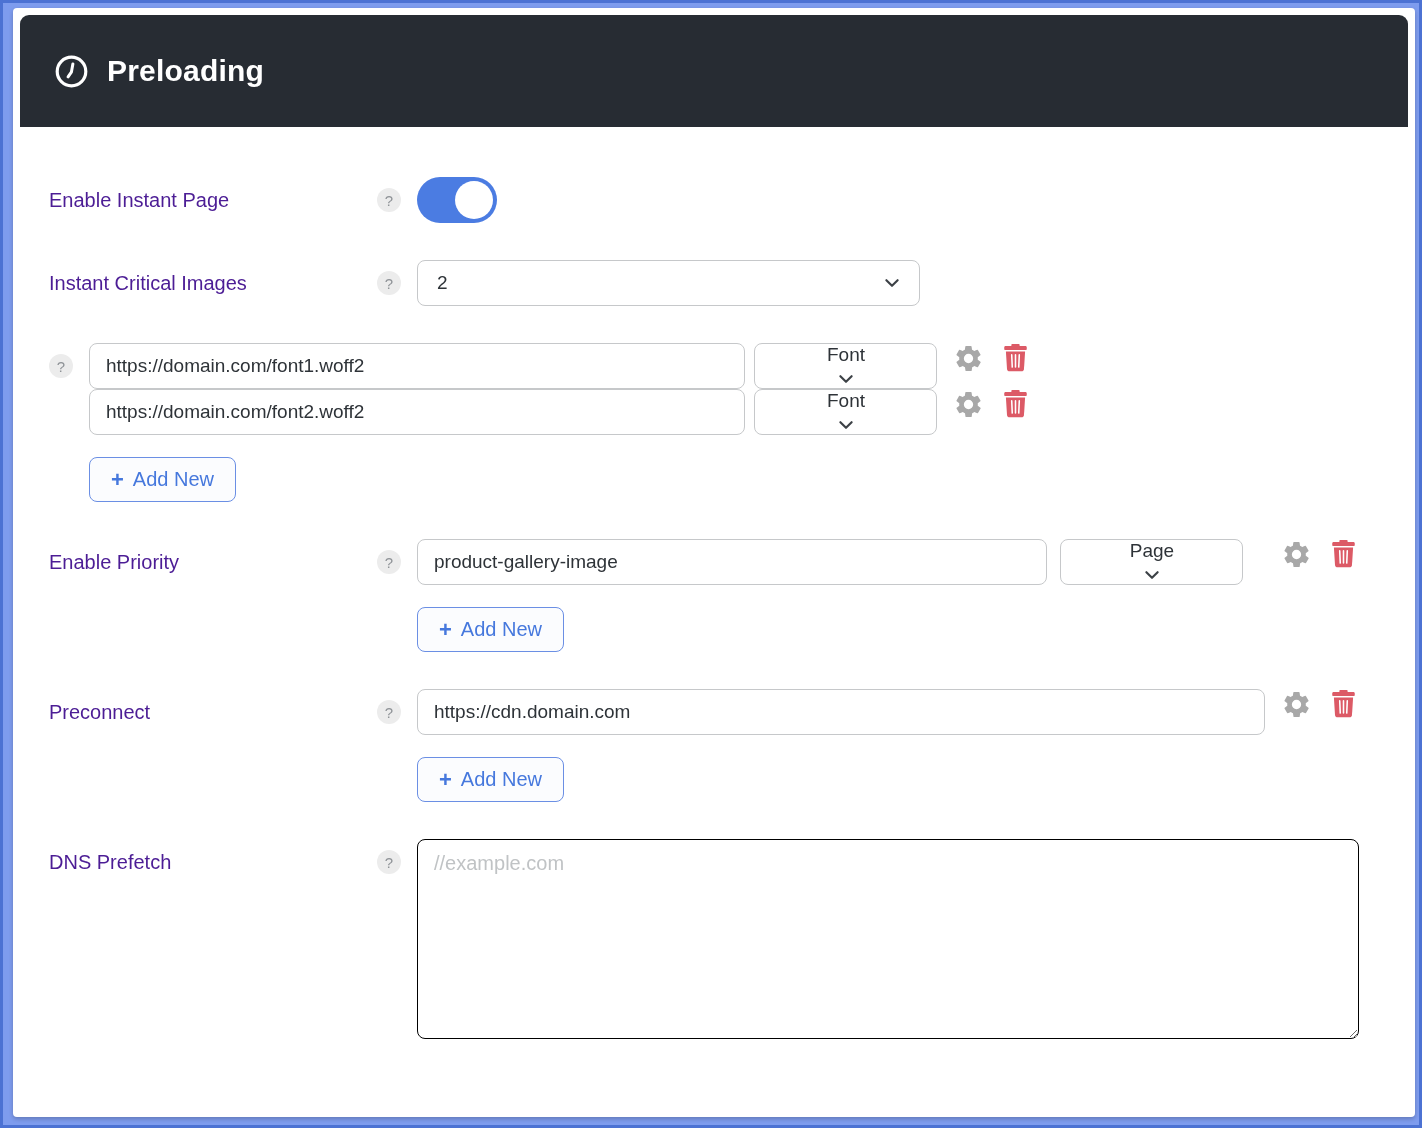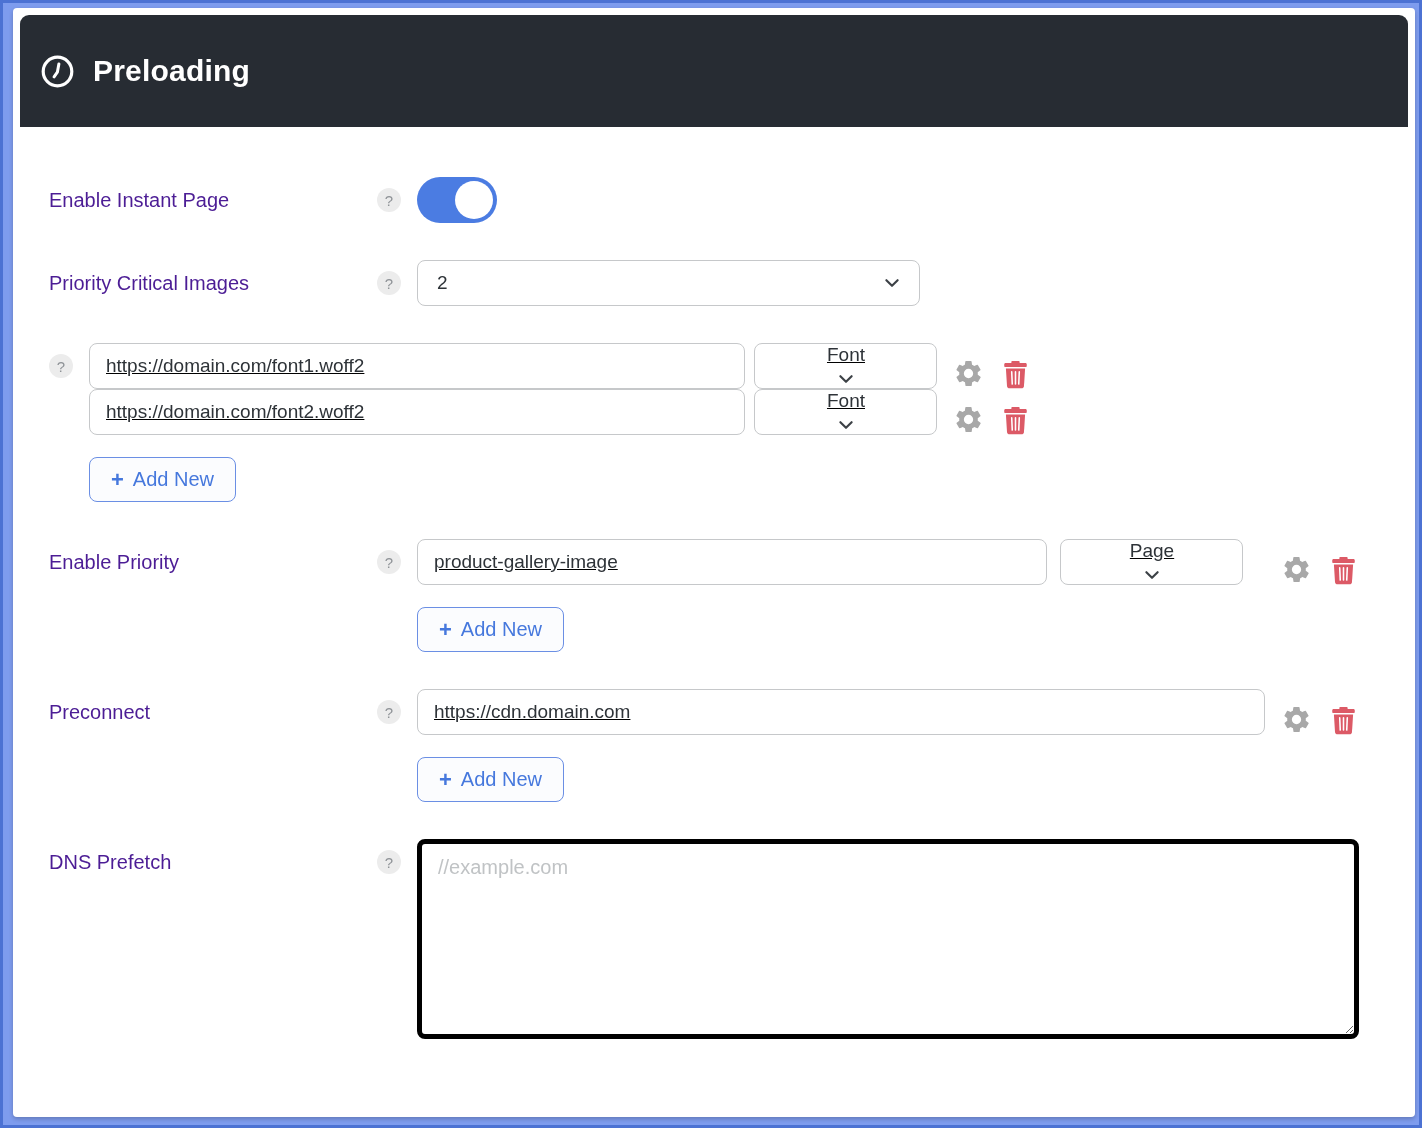--- a/index.html
+++ b/index.html
@@ -23,21 +23,21 @@
     padding: 7px 7px 0 7px;
     box-shadow: 0 2px 4px rgba(0,0,0,0.22);
     overflow: hidden;
   }
   .header {
     height: 112px;
     background: #272c33;
     border-radius: 9px 9px 0 0;
     display: flex;
     align-items: center;
-    padding-left: 21px;
+    padding-left: 35px;
     gap: 19px;
   }
   .header .clock { width: 33px; height: 33px; display: block; }
   .header h1 {
     color: #ffffff;
     font-size: 30px;
     font-weight: 600;
     letter-spacing: 0.2px;
   }
   .content { padding: 50px 0 0 29px; }
@@ -57,21 +57,21 @@
   .help-badge {
     width: 24px; height: 24px;
     border-radius: 50%;
     background: #ececec;
     color: #8f9397;
     font-size: 15px;
     display: flex; align-items: center; justify-content: center;
     cursor: default;
   }
   .row-control { flex: 1; }
-  .control-line { display: flex; align-items: flex-end; text-decoration: underline; }
+  .control-line { display: flex; align-items: flex-start; }
   .control-line + .control-line { }
 
   
   .toggle {
     width: 80px; height: 46px;
     border-radius: 23px;
     background: #4b7ce2;
     position: relative;
     cursor: pointer;
   }
@@ -141,21 +141,21 @@
     color: #4678dd;
     font-size: 20px;
     cursor: pointer;
     font-family: "Liberation Sans", "DejaVu Sans", sans-serif;
   }
   .add-new .plus { font-weight: 700; font-size: 22px; line-height: 1; }
 
   .dns-textarea {
     width: 942px;
     height: 200px;
-    border: 5px solid #000000;
+    border: 1px solid #000000;
     border-radius: 8px;
     font-size: 20px;
     color: #2e3338;
     padding: 12px 16px;
     font-family: "Liberation Sans", "DejaVu Sans", sans-serif;
     resize: both;
     outline: none;
   }
   .dns-textarea::placeholder { color: #c0c3c5; }
 </style>
@@ -200,21 +200,21 @@
             <span class="help-badge">?</span>
           </div>
         <div class="row-control">
           <div class="toggle">
             <span class="knob"></span>
           </div>
         </div>
       </div>
 
       <div class="row">
-        <div class="row-label">Priority Critical Images</div>
+        <div class="row-label">Instant Critical Images</div>
         <div class="row-help">
             <span class="help-badge">?</span>
           </div>
         <div class="row-control">
           <div class="select-box w-select-wide">
             <span>2</span>
             <svg class="chev">
                 <use href="#sym-chevron"></use>
               </svg>
           </div>

